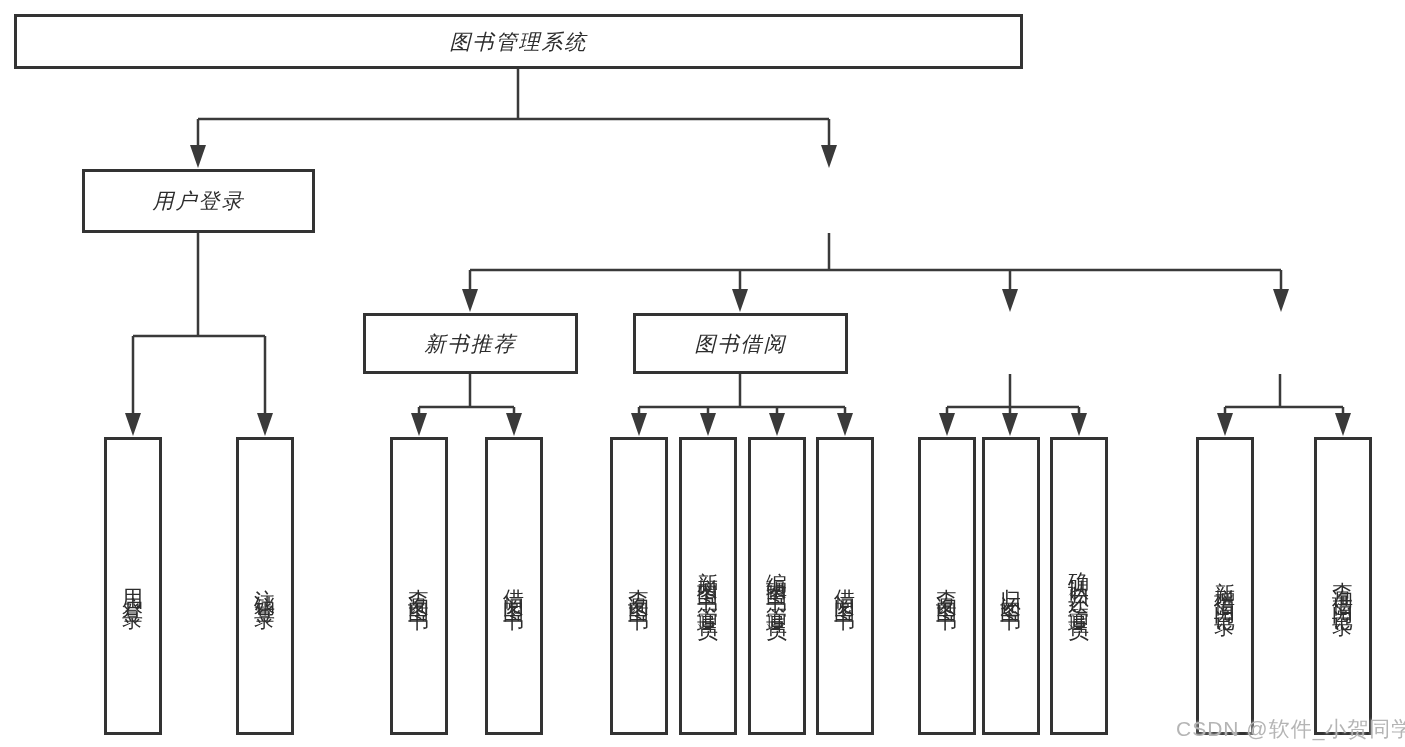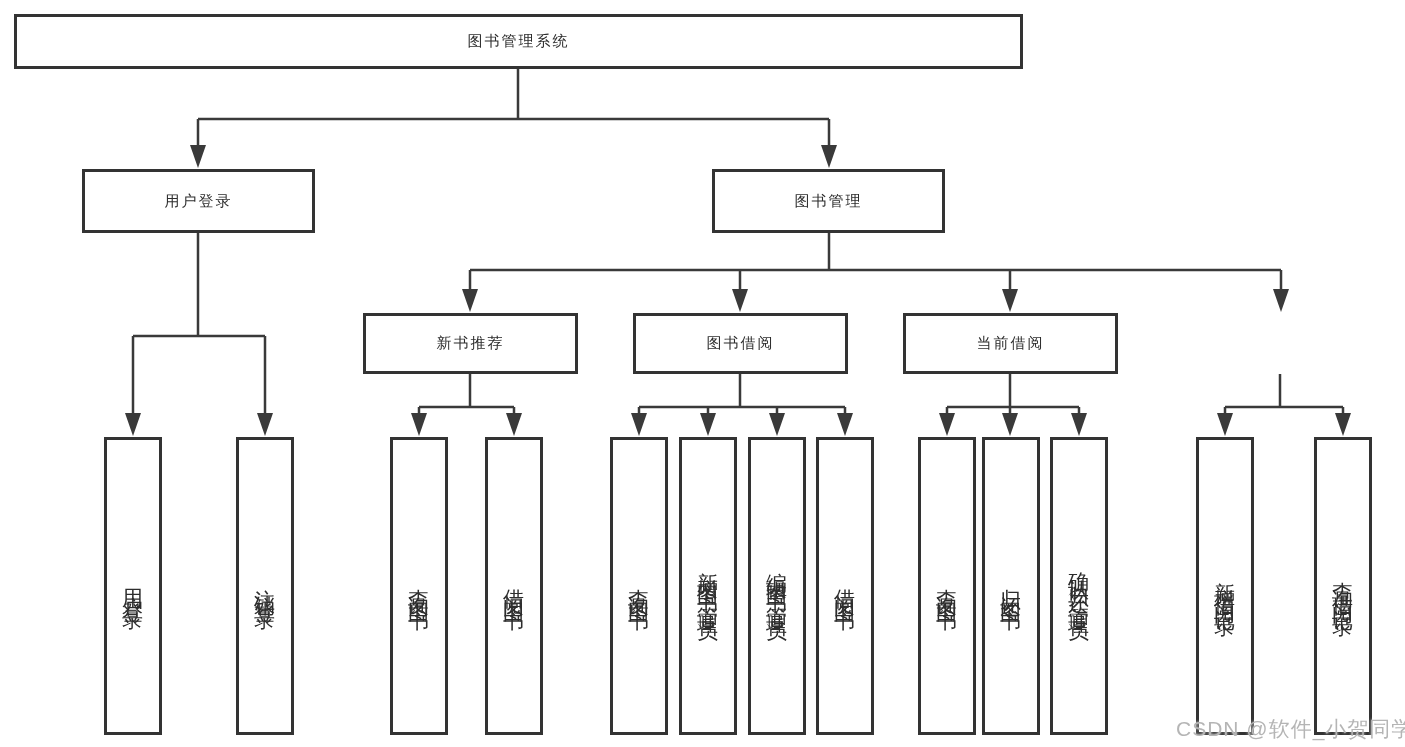--- a/index.html
+++ b/index.html
@@ -13,23 +13,24 @@
   .connector-layer{position:absolute;left:0;top:0;width:1405px;height:747px;}
   .box{
     position:absolute;
     box-sizing:border-box;
     border:3px solid #333333;
     background:#ffffff;
     display:flex;align-items:center;justify-content:center;
     color:#2d2d2d;
   }
   .hbox{
-    font-size:15px;
+    font-size:21px;
     letter-spacing:2px;
     white-space:nowrap;
+    font-style:italic;
   }
   .vbox{
     writing-mode:vertical-rl;
     text-orientation:mixed;
     font-size:21px;
     line-height:1;
     letter-spacing:7px;
   }
   .watermark{
     position:absolute;
@@ -83,25 +84,23 @@
       <polygon points="1002,413 1018,413 1010,436"></polygon>
       <polygon points="1071,413 1087,413 1079,436"></polygon>
       <polygon points="1217,413 1233,413 1225,436"></polygon>
       <polygon points="1335,413 1351,413 1343,436"></polygon>
     </g>
   </svg>
 
   <div class="box hbox" style="left:14px;top:14px;width:1009px;height:55px;">图书管理系统</div>
 
   <div class="box hbox" style="left:82px;top:169px;width:233px;height:64px;">用户登录</div>
-  <div class="box hbox" style="left:712px;top:169px;width:233px;height:64px;">图书管理</div>
 
   <div class="box hbox" style="left:363px;top:313px;width:215px;height:61px;">新书推荐</div>
   <div class="box hbox" style="left:633px;top:313px;width:215px;height:61px;">图书借阅</div>
-  <div class="box hbox" style="left:903px;top:313px;width:215px;height:61px;">当前借阅</div>
 
   <div class="box vbox" style="left:104px;top:437px;width:58px;height:298px;">用户登录</div>
   <div class="box vbox" style="left:236px;top:437px;width:58px;height:298px;">注销登录</div>
 
   <div class="box vbox" style="left:390px;top:437px;width:58px;height:298px;">查询图书</div>
   <div class="box vbox" style="left:485px;top:437px;width:58px;height:298px;">借阅图书</div>
 
   <div class="box vbox" style="left:610px;top:437px;width:58px;height:298px;">查询图书</div>
   <div class="box vbox" style="left:679px;top:437px;width:58px;height:298px;">新增图书（管理员）</div>
   <div class="box vbox" style="left:748px;top:437px;width:58px;height:298px;">编辑图书（管理员）</div>

